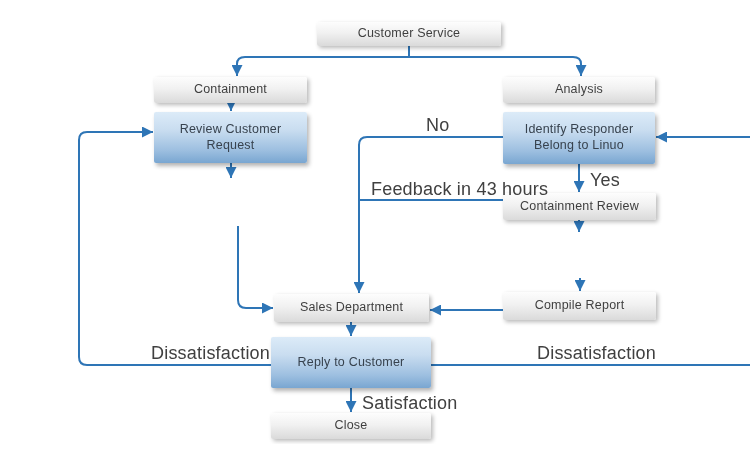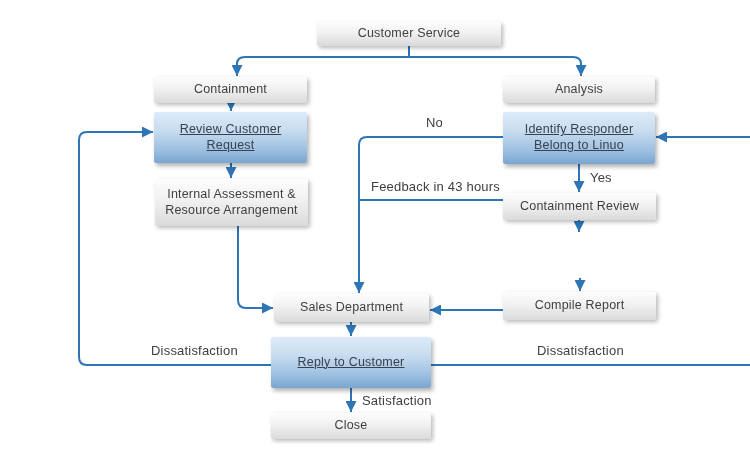--- a/index.html
+++ b/index.html
@@ -16,24 +16,23 @@
   }
   .node-label{white-space:pre-line;}
   .gray{
     background:linear-gradient(180deg,#fdfdfd 0%,#f1f1f1 45%,#dadada 100%);
     box-shadow:2px 2px 4px rgba(0,0,0,0.28);
   }
   .blue{
     background:linear-gradient(180deg,#dcebf8 0%,#c9ddf0 35%,#9dbfe0 75%,#79a6d1 100%);
     box-shadow:2px 3px 4px rgba(0,0,0,0.30);
     color:#37424e;
-    text-decoration:underline;
   }
   .edge-label{
-    position:absolute;z-index:3;color:#404040;font-size:13px;letter-spacing:.2px;
+    position:absolute;z-index:3;color:#404040;font-size:18px;letter-spacing:.2px;
     white-space:nowrap;
   }
 </style>
 </head>
 <body>
 
 <div id="stage">
 
   <svg id="edges" width="750" height="450" viewBox="0 0 750 450">
     <defs>
@@ -76,24 +75,20 @@
   <div class="node blue" style="left:110px;top:112px;width:153px;height:51px">
     <span class="node-label">Review Customer
 Request</span>
   </div>
 
   <div class="node blue" style="left:459px;top:112px;width:152px;height:52px">
     <span class="node-label">Identify Responder
 Belong to Linuo</span>
   </div>
 
-  <div class="node gray" style="left:111px;top:179px;width:153px;height:47px">
-    <span class="node-label">Internal Assessment &amp;
-Resource Arrangement</span>
-  </div>
 
   <div class="node gray" style="left:459px;top:193px;width:153px;height:27px">
     <span class="node-label">Containment Review</span>
   </div>
 
 
   <div class="node gray" style="left:230px;top:294px;width:155px;height:28px">
     <span class="node-label">Sales Department</span>
   </div>
 

